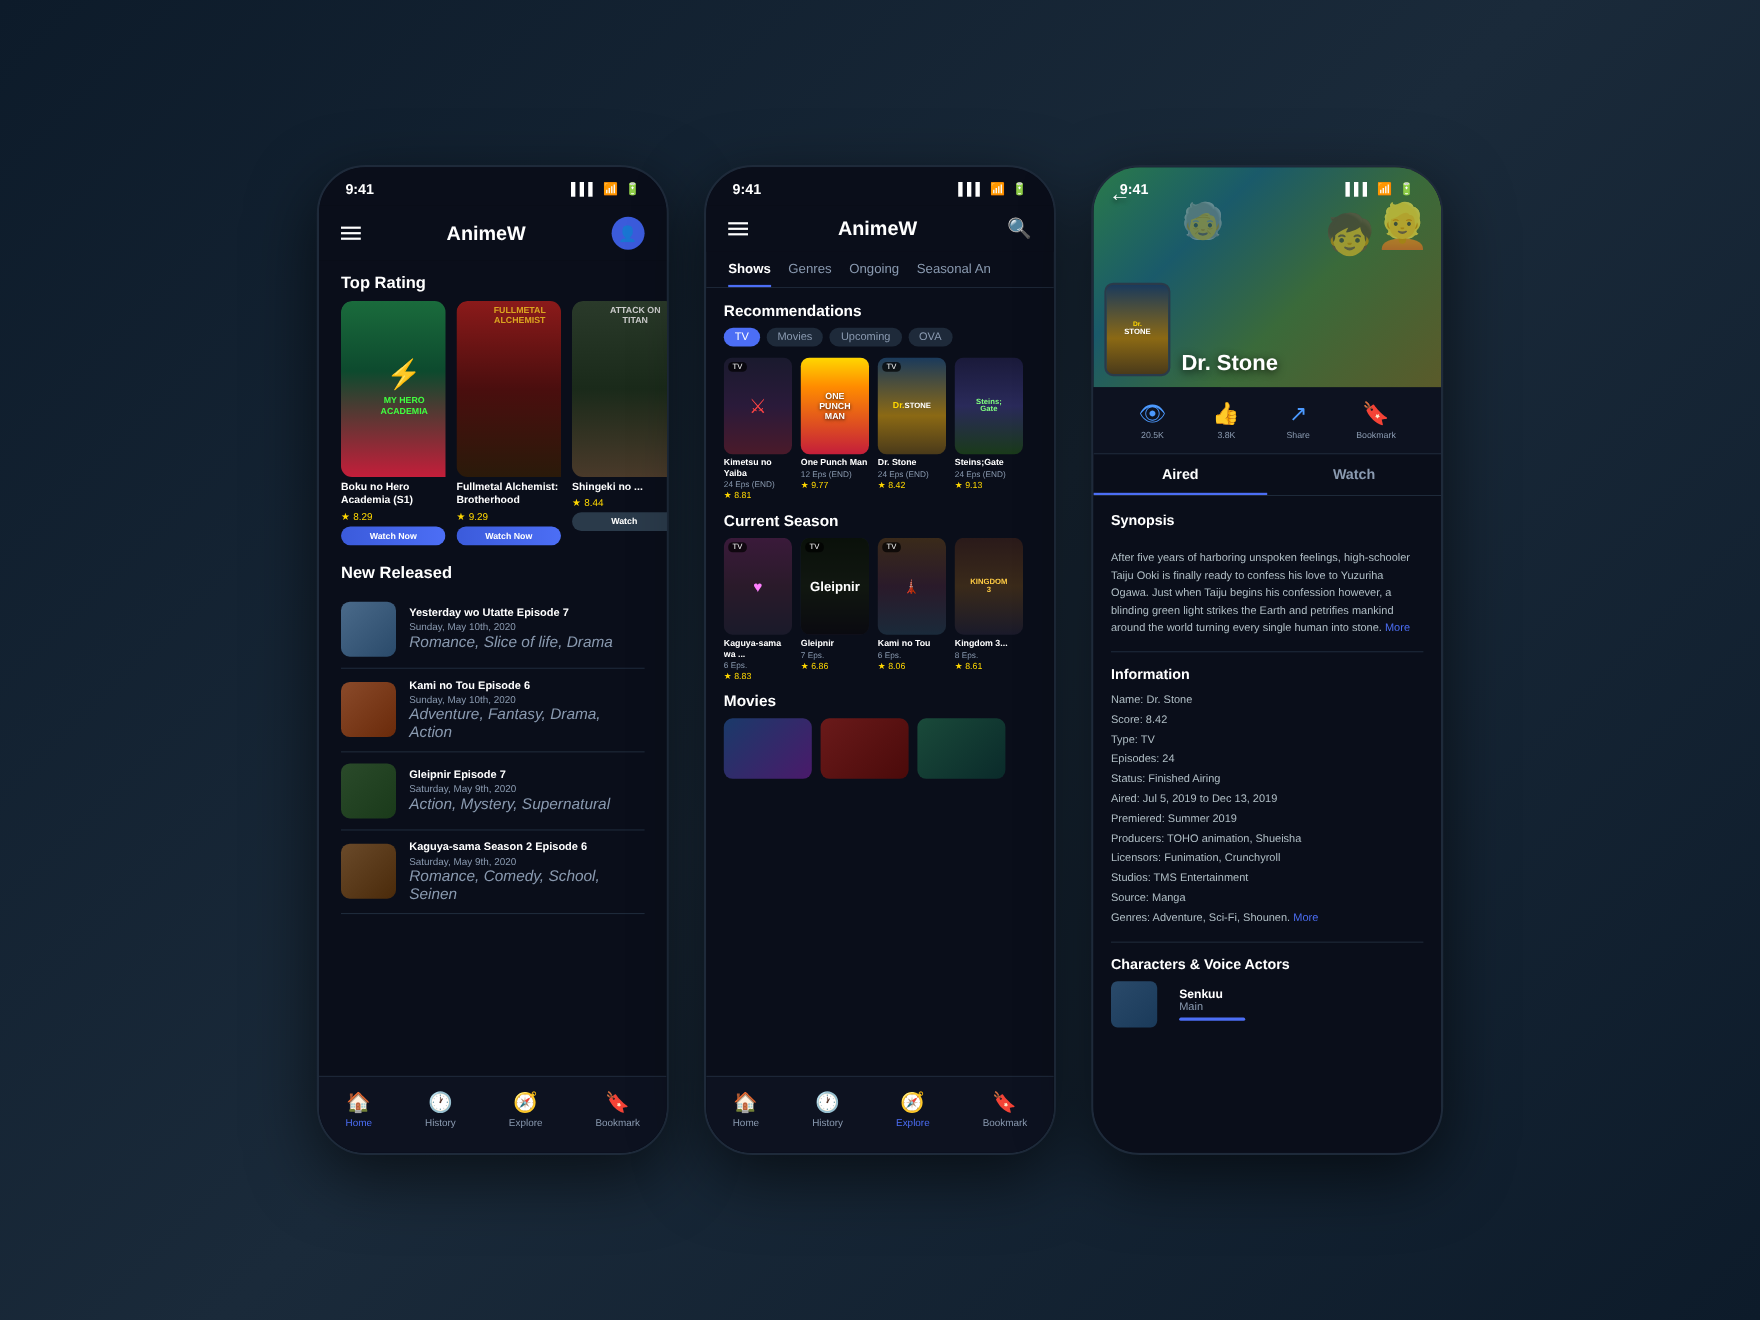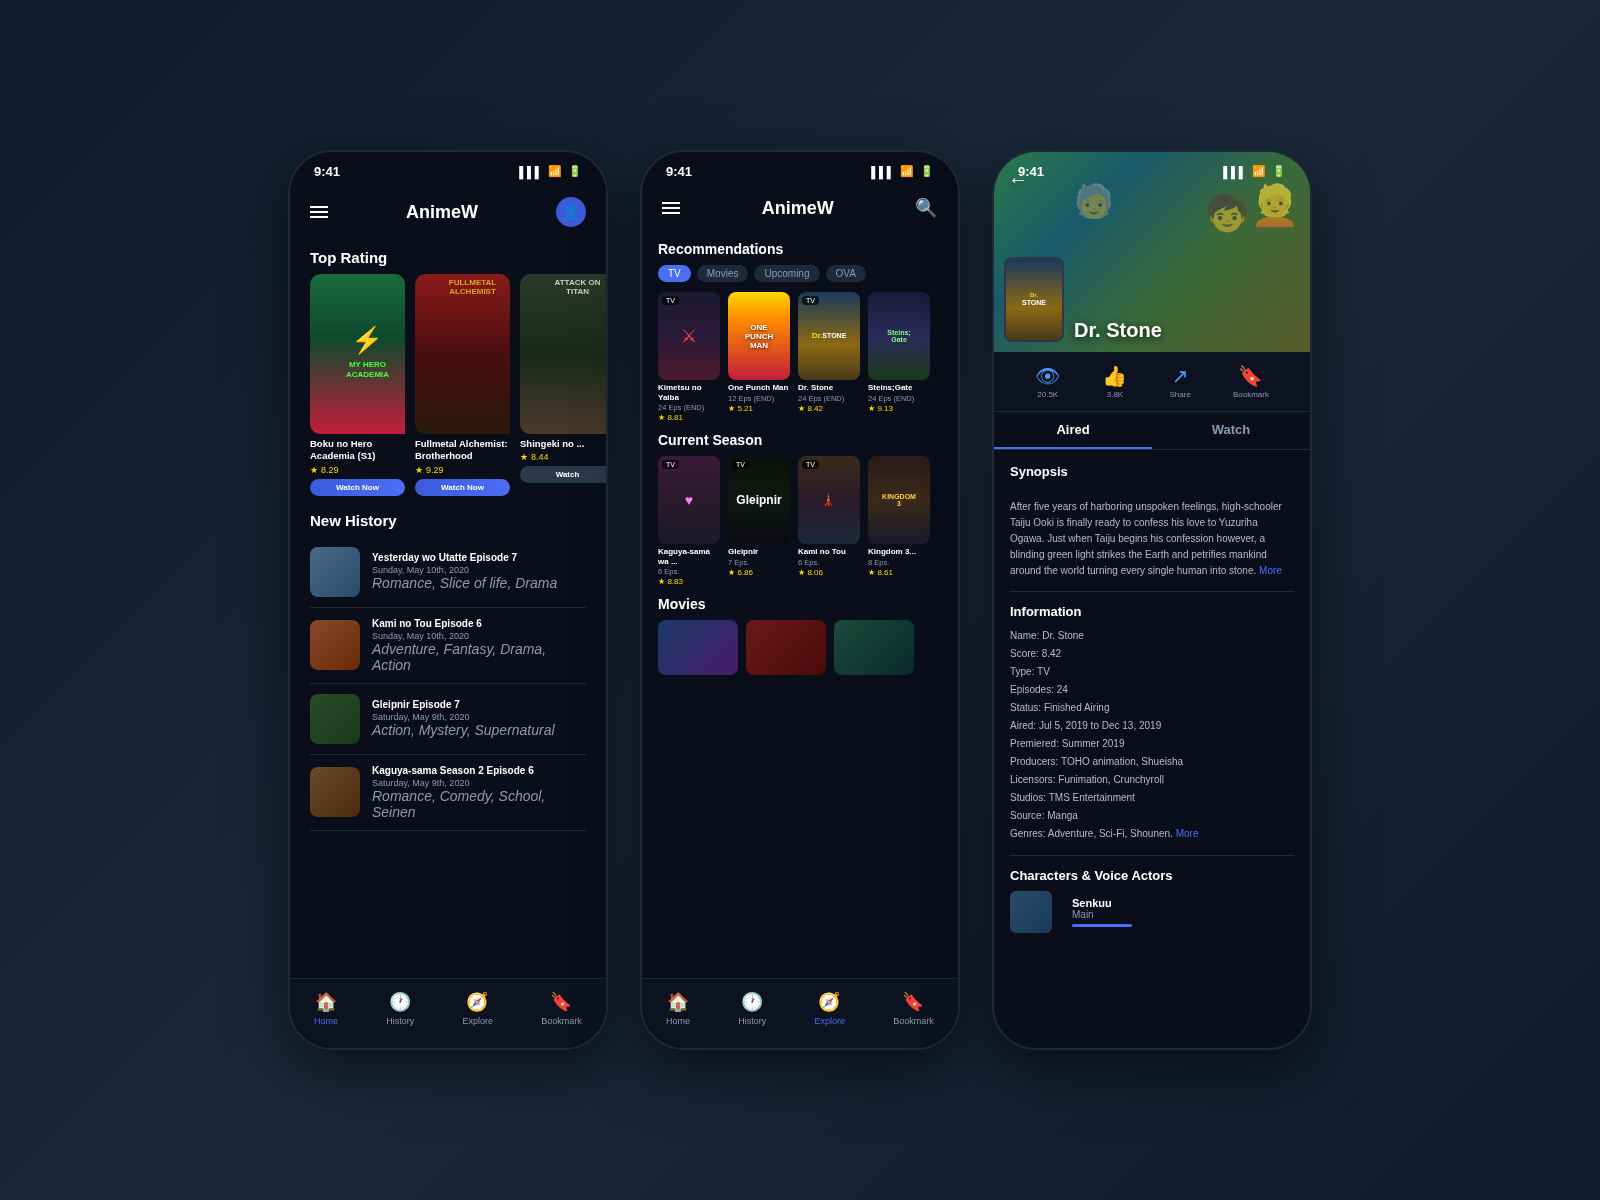--- a/index.html
+++ b/index.html
@@ -677,21 +677,21 @@
             <div class="card-title">Shingeki no ...</div>
             <div class="card-rating">
               <span>★</span>
                 <span>8.44</span>
             </div>
             <button class="watch-btn" style="background:#2a3a4a;">Watch</button>
           </div>
         </div>
       </div>
 
-      <div class="section-title">New History</div>
+      <div class="section-title">New Released</div>
       <div class="new-released-list">
         <div class="new-released-item">
           <div class="new-released-thumb thumb-1"></div>
           <div class="new-released-info">
             <div class="new-released-title">Yesterday wo Utatte Episode 7</div>
             <div class="new-released-date">Sunday, May 10th, 2020</div>
             <div class="new-released-genres">Romance, Slice of life, Drama</div>
           </div>
         </div>
         <div class="new-released-item">
@@ -755,20 +755,26 @@
   <div class="header">
     <div class="hamburger">
       <span></span>
         <span></span>
         <span></span>
     </div>
     <span class="header-title">AnimeW</span>
     <button class="search-icon-btn">🔍</button>
   </div>
 
+  <div class="tabs-bar">
+    <div class="tab active">Shows</div>
+    <div class="tab">Genres</div>
+    <div class="tab">Ongoing</div>
+    <div class="tab">Seasonal An</div>
+  </div>
 
   <div class="phone-content">
     <div class="scroll-content">
 
       <div class="recommendations-section">
         <div class="rec-title">Recommendations</div>
         <div class="rec-filters">
           <div class="filter-chip active">TV</div>
           <div class="filter-chip">Movies</div>
           <div class="filter-chip">Upcoming</div>
@@ -783,21 +789,21 @@
             <div class="rec-card-title">Kimetsu no Yaiba</div>
             <div class="rec-card-eps">24 Eps (END)</div>
             <div class="rec-card-rating">★ <span>8.81</span></div>
           </div>
           <div class="rec-card">
             <div class="rec-card-img poster-opm">
               <div style="font-size:8px;font-weight:900;color:#fff;text-align:center;padding:4px;text-shadow:0 1px 3px rgba(0,0,0,0.8);">ONE<br>PUNCH<br>MAN</div>
             </div>
             <div class="rec-card-title">One Punch Man</div>
             <div class="rec-card-eps">12 Eps (END)</div>
-            <div class="rec-card-rating">★ <span>5.21</span></div>
+            <div class="rec-card-rating">★ <span>9.77</span></div>
           </div>
           <div class="rec-card">
             <div class="rec-card-img poster-dr-stone">
               <span class="rec-card-badge">TV</span>
               <div class="dr-stone-badge"><span class="dr-stone-yellow">Dr.</span>STONE</div>
             </div>
             <div class="rec-card-title">Dr. Stone</div>
             <div class="rec-card-eps">24 Eps (END)</div>
             <div class="rec-card-rating">★ <span>8.42</span></div>
           </div>

